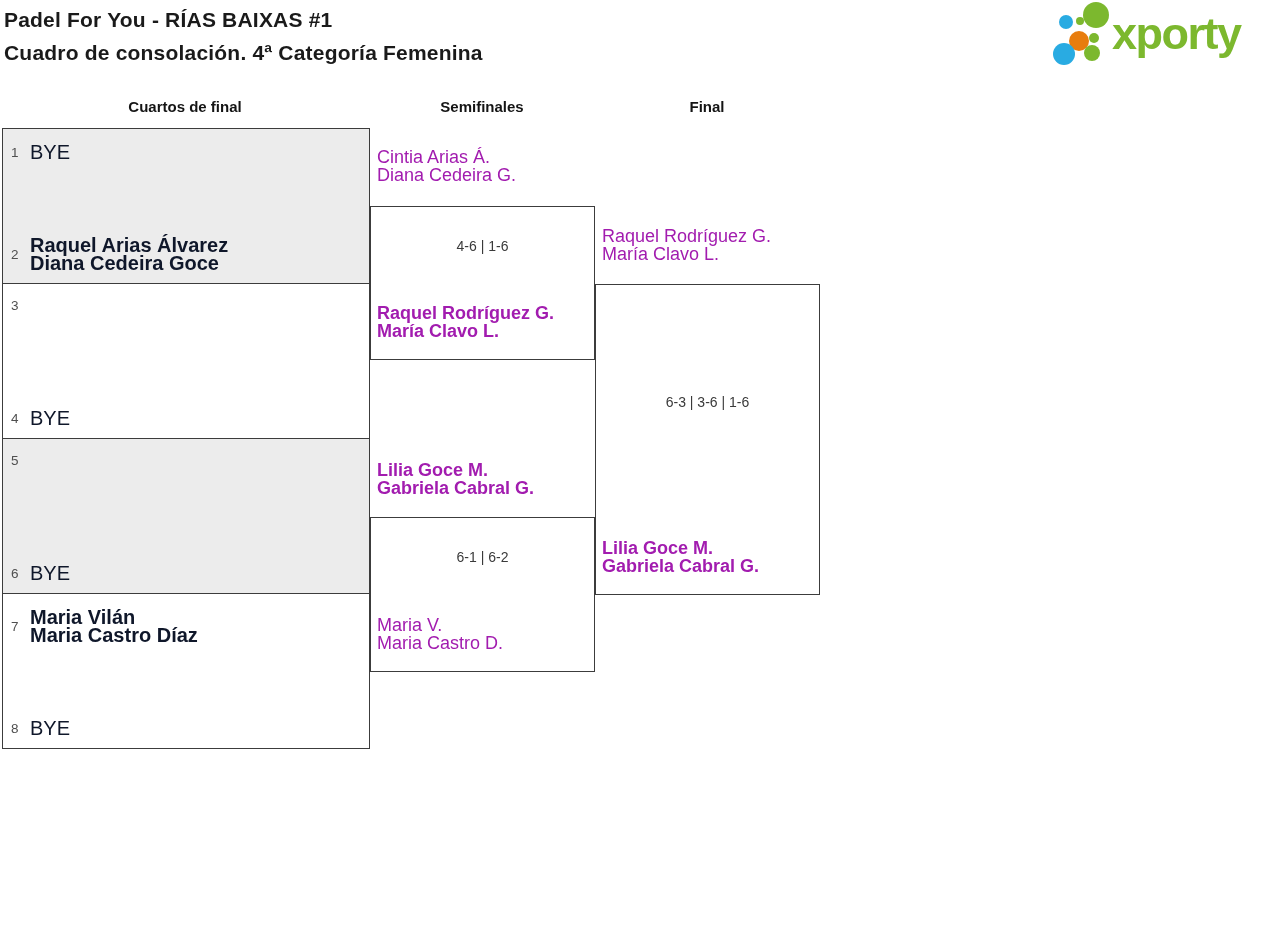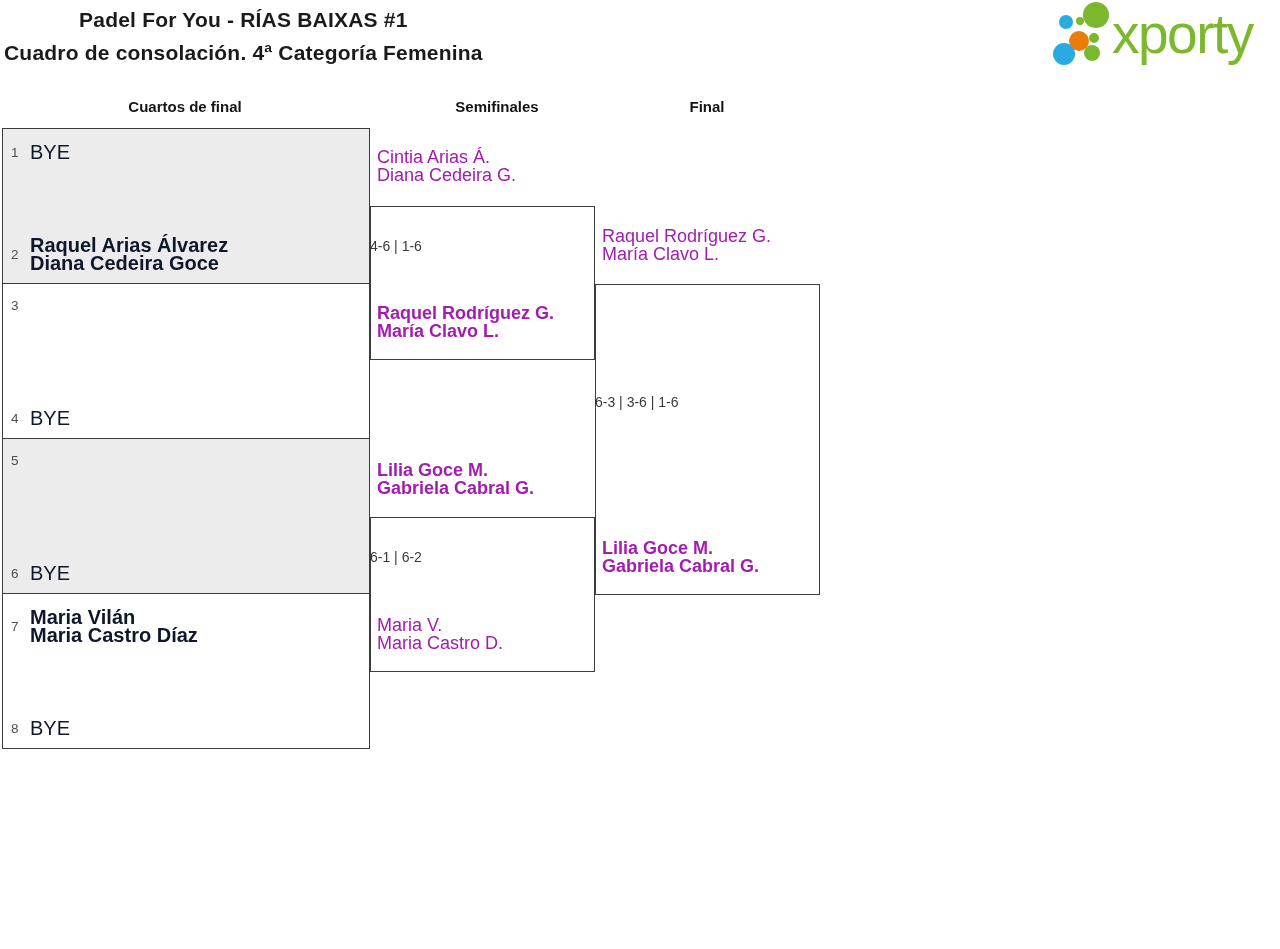--- a/index.html
+++ b/index.html
@@ -1,55 +1,55 @@
 <!DOCTYPE html>
 <html><head>
 <meta charset="utf-8">
 <style>
   html,body { margin:0; padding:0; background:#fff; }
   .page {
     position:relative; width:1280px; height:949px; background:#ffffff;
     font-family:"Liberation Sans", sans-serif; overflow:hidden;
   }
-  .title-block { position:absolute; left:4px; top:3px; color:#1a1a1a;text-align:center; }
+  .title-block { position:absolute; left:4px; top:3px; color:#1a1a1a; }
   .title-block .tl { font-size:21px; font-weight:bold; line-height:33px; letter-spacing:0.2px; }
 
   
   .logo { position:absolute; left:1050px; top:0; width:228px; height:70px; cursor:pointer; }
   .dot { position:absolute; border-radius:50%; }
   .d-blue-sm    { left:9px;  top:15px; width:14px; height:14px; background:#29abe2; }
   .d-green-tiny { left:26px; top:17px; width:8px;  height:8px;  background:#7cb82e; }
   .d-green-lg   { left:33px; top:2px;  width:26px; height:26px; background:#7cb82e; }
   .d-orange     { left:19px; top:31px; width:20px; height:20px; background:#e87d0e; }
   .d-green-sm2  { left:39px; top:33px; width:10px; height:10px; background:#7cb82e; }
   .d-blue-lg    { left:3px;  top:43px; width:22px; height:22px; background:#29abe2; }
   .d-green-sm3  { left:34px; top:45px; width:16px; height:16px; background:#7cb82e; }
   .brand {
-    position:absolute; left:62px; top:10px; font-size:55px; font-weight:normal;
+    position:absolute; left:62px; top:10px; font-size:45px; font-weight:bold;
     color:#7cb82e; letter-spacing:-1.5px; line-height:48px;
   }
 
   .round-header {
     position:absolute; top:98px; width:200px; text-align:center;
     font-size:15px; font-weight:bold; color:#141414;
   }
 
   .box { position:absolute; box-sizing:border-box; border:1px solid #3c3c3c; background:#fff; }
   .box.gray { background:#ececec; }
   .qf { left:2px; width:368px; height:156px; }
 
   .entry { position:absolute; left:8px; right:8px; display:flex; align-items:center; gap:8px; }
   .entry.top { top:14px; }
   .entry.bot { bottom:11px; }
   .seed { font-size:13.5px; color:#4f4f4f; min-width:11px; flex:0 0 auto; }
   .names { font-size:20px; color:#0f172a; line-height:18px; }
   .winner { font-weight:bold; }
 
   .team-label { position:absolute; font-size:18px; line-height:18px; color:#a21caf; }
-  .score { position:absolute; font-size:14px; color:#3a3a3a; text-align:left; width:225px; }
+  .score { position:absolute; font-size:14px; color:#3a3a3a; text-align:center; width:225px; }
 </style>
 </head>
 <body>
 
 <div class="page">
 
   <div class="title-block">
     <div class="tl">Padel For You - RÍAS BAIXAS #1</div>
     <div class="tl">Cuadro de consolación. 4ª Categoría Femenina</div>
   </div>
@@ -59,21 +59,21 @@
     <span class="dot d-green-tiny"></span>
     <span class="dot d-green-lg"></span>
     <span class="dot d-orange"></span>
     <span class="dot d-green-sm2"></span>
     <span class="dot d-blue-lg"></span>
     <span class="dot d-green-sm3"></span>
     <span class="brand">xporty</span>
   </div>
 
   <div class="round-header" style="left:85px">Cuartos de final</div>
-  <div class="round-header" style="left:397px">Semifinales</div>
+  <div class="round-header" style="left:382px">Semifinales</div>
   <div class="round-header" style="left:607px">Final</div>
 
   <div class="box qf gray" style="top:128px">
     <div class="entry top">
       <span class="seed">1</span>
       <div class="names">
         <div>BYE</div>
         <div></div>
       </div>
     </div>

